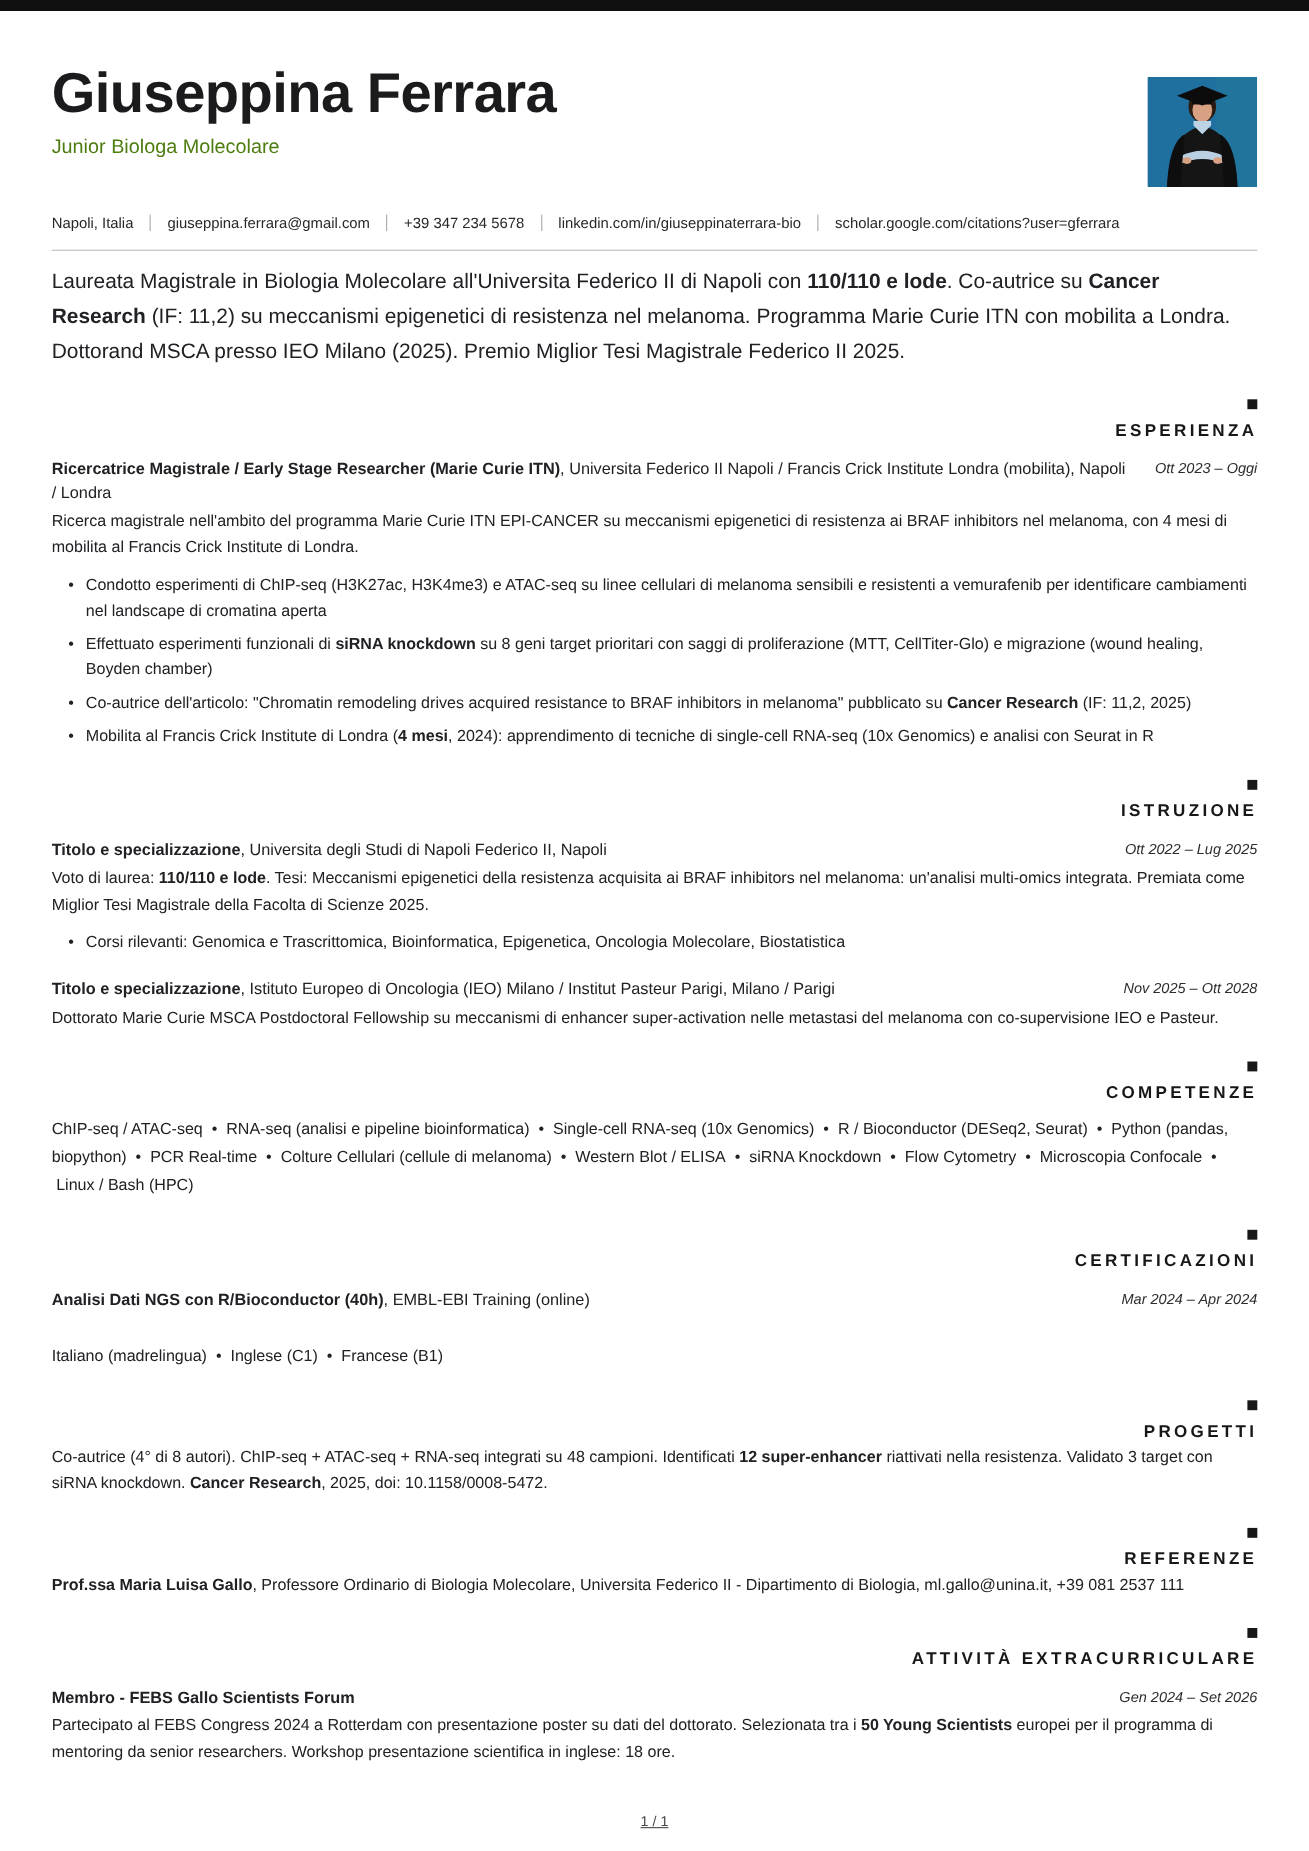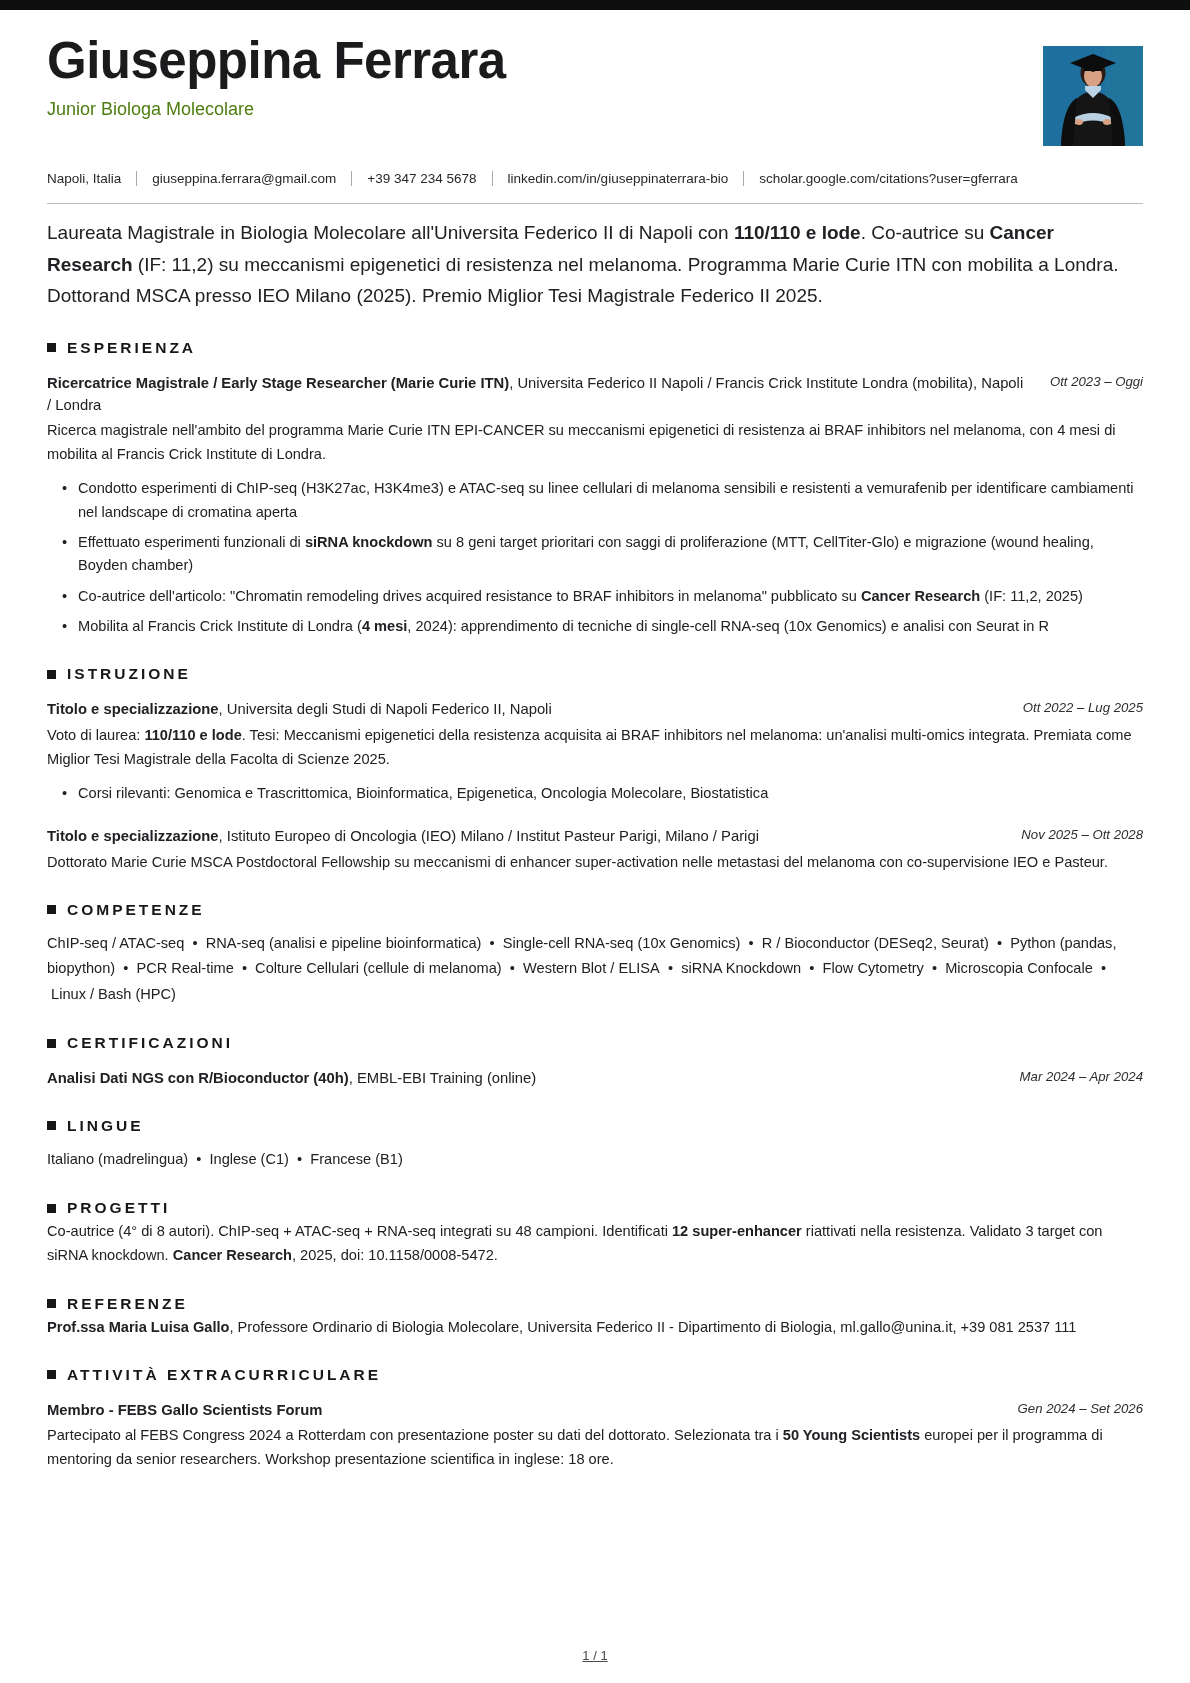--- a/index.html
+++ b/index.html
@@ -6,34 +6,34 @@
   html,body { margin:0; padding:0; }
   body {
     width:1190px; height:1683px; position:relative;
     background:#ffffff; color:#202124;
     font-family:"Liberation Sans", sans-serif;
     overflow:hidden;
   }
   .topbar { height:10px; background:#0f0f10; width:100%; }
   .content { padding:0 47px; }
 
-  .header-row { display:flex; justify-content:space-between; align-items:flex-start; margin-top:24px; }
+  .header-row { display:flex; justify-content:space-between; align-items:flex-start; margin-top:48px; }
   .name { font-size:51px; font-weight:800; letter-spacing:-0.5px; color:#1b1b1d; line-height:1.05; margin:0; }
   .subtitle { font-size:18px; color:#4d7c0f; margin-top:11px; }
   .photo { width:100px; height:100px; flex:0 0 auto; margin-top:12px; overflow:hidden; }
 
   .contact-row { margin-top:25px; font-size:13.5px; color:#28282a; display:flex; align-items:center; flex-wrap:nowrap; white-space:nowrap; }
   .pipe { display:inline-block; width:1px; height:15px; background:#a9a9ad; margin:0 15px; }
 
   .rule { border:0; border-top:1px solid #bcbcbf; margin:17px 0 0 0; }
 
   .summary { margin-top:13px; font-size:19px; line-height:1.66; color:#202124; }
 
   .section { margin-top:27px; }
-  .sec-head { display:flex; align-items:center; gap:11px; margin:0; }
+  .sec-head { display:flex; align-items:flex-end; gap:11px; margin:0;flex-direction:column; }
   .sq { width:9px; height:9px; background:#171718; flex:0 0 auto; }
   .sec-title { font-size:15.5px; font-weight:700; letter-spacing:3px; color:#171718; }
 
   .entry { margin-top:15px; }
   .entry + .entry { margin-top:20px; }
   .entry-head { display:flex; justify-content:flex-start; align-items:flex-start; gap:24px; }
   .entry-title { flex:1 1 auto; font-size:14.8px; line-height:1.5; color:#202124; }
   .entry-date { flex:0 0 auto; font-size:13.2px; font-style:italic; color:#2d2d2f; white-space:nowrap; padding-top:2px; }
   .entry-desc { font-size:14.6px; line-height:1.66; margin-top:2px; color:#202124; }
 
@@ -155,24 +155,20 @@
     </div>
     <div class="entry">
       <div class="entry-head">
         <div class="entry-title"><span class="rb">Analisi Dati NGS con R/Bioconductor (40h)</span><span>, EMBL-EBI Training (online)</span></div>
         <div class="entry-date">Mar 2024 – Apr 2024</div>
       </div>
     </div>
   </div>
 
   <div class="section">
-    <div class="sec-head">
-      <span class="sq"></span>
-      <span class="sec-title">LINGUE</span>
-    </div>
     <div class="inline-list">Italiano (madrelingua)&nbsp; • &nbsp;Inglese (C1)&nbsp; • &nbsp;Francese (B1)</div>
   </div>
 
   <div class="section">
     <div class="sec-head">
       <span class="sq"></span>
       <span class="sec-title">PROGETTI</span>
     </div>
     <div class="entry-desc entry"><span>Co-autrice (4° di 8 autori). ChIP-seq + ATAC-seq + RNA-seq integrati su 48 campioni. Identificati </span><span class="rb">12 super-enhancer</span><span> riattivati nella resistenza. Validato 3 target con siRNA knockdown. </span><span class="rb">Cancer Research</span><span>, 2025, doi: 10.1158/0008-5472.</span></div>
   </div>

